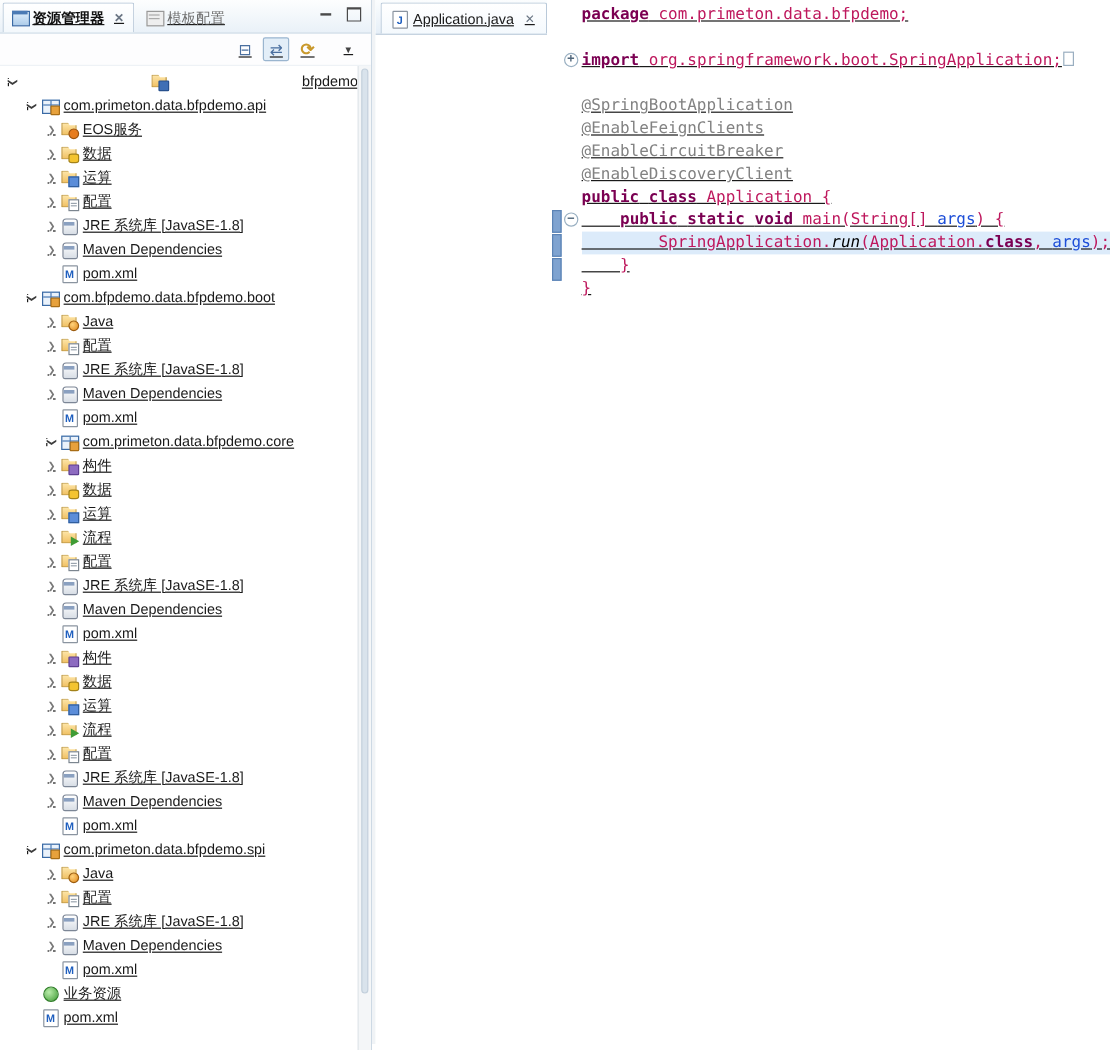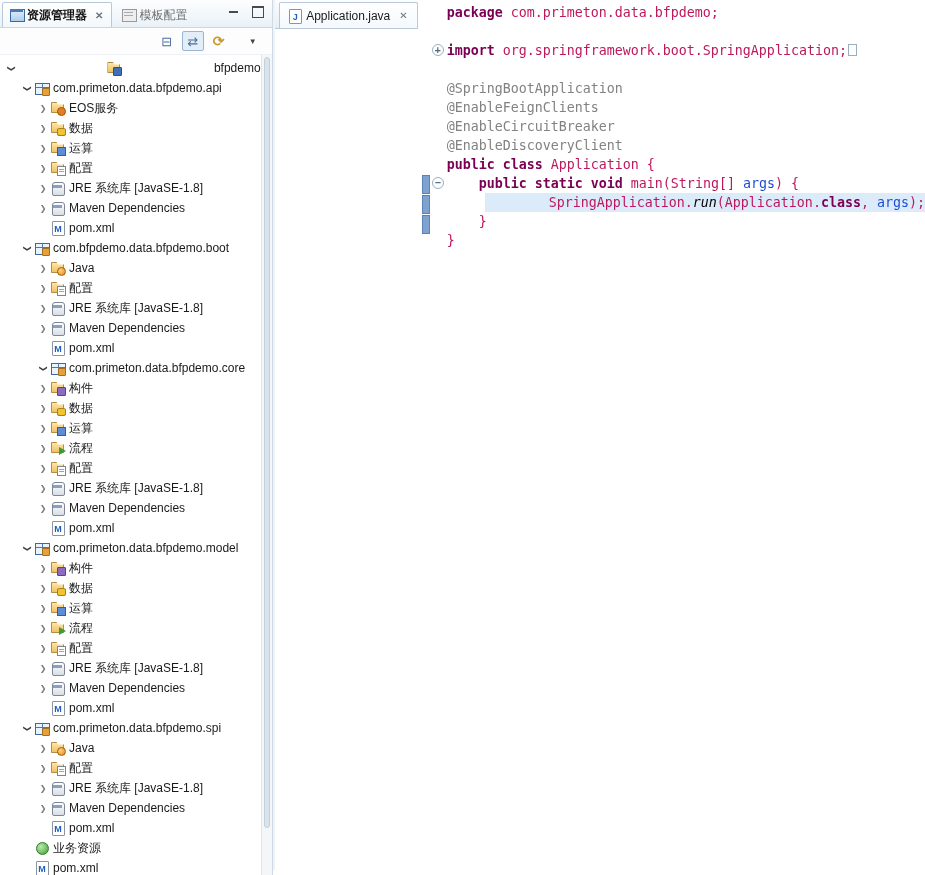--- a/index.html
+++ b/index.html
@@ -1,18 +1,18 @@
 <!DOCTYPE html>
 <html><head>
 <meta charset="utf-8">
 <style>
   * { box-sizing: border-box; margin: 0; padding: 0; }
   html,body { width: 925px; height: 875px; overflow: hidden; background:#fff;
               font-family:"Liberation Sans", sans-serif; font-size:12px; color:#1a1a1a; }
-  .app { display:flex; width:925px; height:870px; }
+  .app { display:flex; width:925px; height:870px;text-decoration:underline; }
 
   
   .left-panel { width:320px; height:875px; display:flex; flex-direction:column; border-right:1px solid #cdd9e4; background:#fff; }
   .panel-tabbar { height:28px; display:flex; align-items:flex-end; background:linear-gradient(#fdfefe,#e9f1f8); border-bottom:1px solid #c9d7e4; position:relative; }
   .ptab { display:flex; align-items:center; height:25px; padding:0 8px 0 6px; margin-left:2px;
           border:1px solid transparent; border-bottom:none; color:#6e6e6e; cursor:default; }
   .ptab.active { background:linear-gradient(#ffffff,#f3f8fc); border-color:#b9c9d9; border-radius:2px 2px 0 0; color:#111; font-weight:bold; }
   .ptab-label { margin:0 2px; white-space:nowrap; }
   .tab-close { margin-left:6px; font-size:10px; color:#6b7684; cursor:pointer; }
   .win-btns { position:absolute; right:6px; top:5px; display:flex; gap:8px; }
@@ -95,21 +95,21 @@
   .editor-body { flex:1; display:flex; background:#fff; overflow:hidden; }
   .ruler { width:13px; padding-top:3px; }
   .ruler-row { height:19px; }
   .ruler-row.changed::after { content:""; display:block; width:6px; height:17px; margin:1px 0 0 4px; background:#7fa3d0; border:1px solid #5b83b5; }
   .foldcol { width:16px; padding-top:3px; }
   .fold-row { height:19px; position:relative; }
   .fold-marker { position:absolute; left:1px; top:3px; width:12px; height:12px; border:1px solid #9ab0c2; border-radius:50%;
                  background:#fff; color:#51677c; font:bold 10px/10px "DejaVu Sans Mono",monospace; text-align:center; cursor:pointer; }
   .code { flex:1; padding-top:3px; font:13.3px/19px "DejaVu Sans Mono",monospace; white-space:pre; color:#000; }
   .code-line { height:19px; }
-  .code-line.hl { background:#dcebfa;margin-left:38px; }
+  .code-line.hl { background:#dcebfa; }
   .tk-k { color:#7b0052; font-weight:bold; }
   .tk-a { color:#828282; }
   .tk-p { color:#be185d; }
   .tk-param { color:#1d4ed8; }
   .tk-staticm { font-style:italic; }
   .tk-foldbox { display:inline-block; width:9px; height:12px; border:1px solid #9aaec0; vertical-align:-1px; margin-left:1px; }
 </style>
 </head>
 <body>
 
@@ -254,25 +254,20 @@
           <div class="trow" style="padding-left: 36px;">
             <span class="arrow collapsed">❯</span>
             <span class="icon16 ic-jar"></span>
             <span class="tlabel">Maven Dependencies</span>
           </div>
           <div class="trow" style="padding-left: 36px;">
             <span class="arrow none"></span>
             <span class="icon16 ic-pom"></span>
             <span class="tlabel">pom.xml</span>
           </div>
-          <div class="trow" style="padding-left: 20px;">
-            <span class="arrow expanded">❯</span>
-            <span class="icon16 ic-module"></span>
-            <span class="tlabel">com.primeton.data.bfpdemo.model</span>
-          </div>
           <div class="trow" style="padding-left: 36px;">
             <span class="arrow collapsed">❯</span>
             <span class="icon16 ic-folder-comp"></span>
             <span class="tlabel">构件</span>
           </div>
           <div class="trow" style="padding-left: 36px;">
             <span class="arrow collapsed">❯</span>
             <span class="icon16 ic-folder-data"></span>
             <span class="tlabel">数据</span>
           </div>

